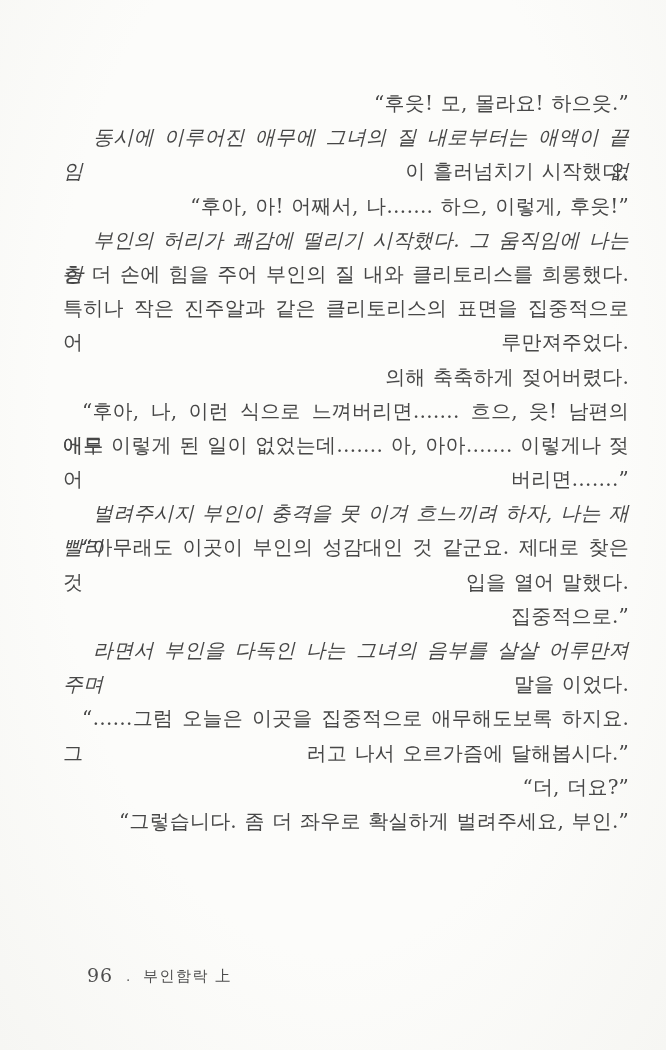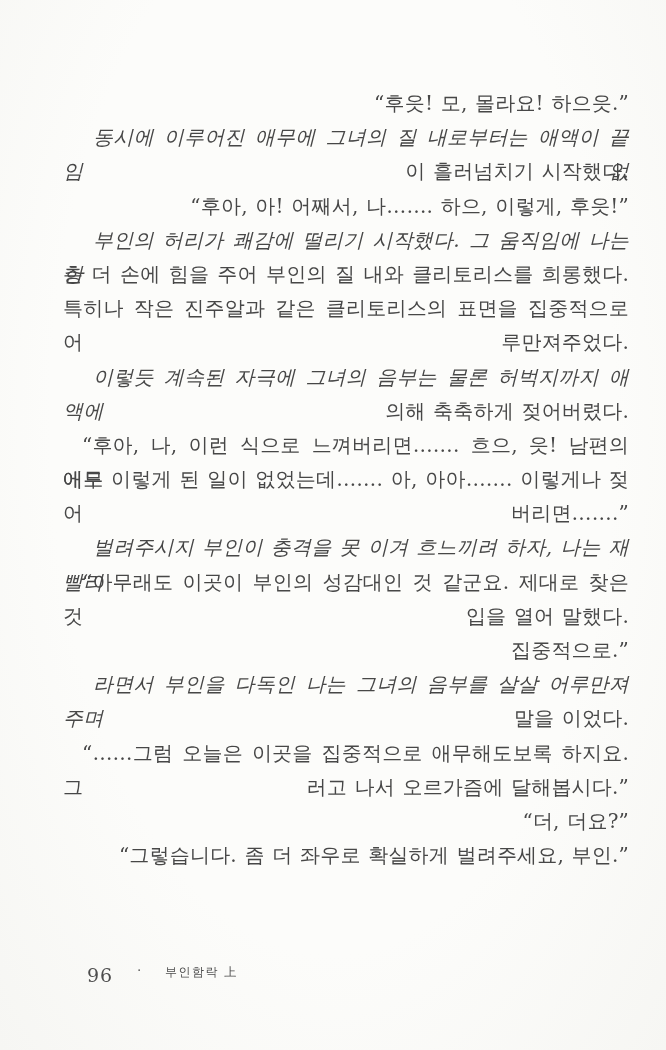--- a/index.html
+++ b/index.html
@@ -37,53 +37,52 @@
   .line.cont   { text-indent: 0; }
   .line.just {
     text-align: justify;
     text-align-last: justify;
   }
   .footer {
     position: absolute;
     left: 87px;
     top: 964px;
     display: flex;
-    align-items: flex-start;
-    gap: 24px;
+    align-items: flex-end;
+    gap: 13px;
     color: #4d4d4d;
   }
   .pnum {
     font-size: 19px;
     letter-spacing: 1px;
   }
   .sep {
     font-size: 12px;
     line-height: 1;
     position: relative;
     top: 1px;
   }
   .btitle {
-    font-size: 12px;
+    font-size: 15px;
     letter-spacing: 1.5px;
   }
 </style>
 </head>
 <body>
 
 <div class="page">
   <div class="text-block" id="text-block">
       <div class="line quote">“후읏! 모, 몰라요! 하으읏.”</div>
       <div class="line indent just">동시에 이루어진 애무에 그녀의 질 내로부터는 애액이 끝임 없</div>
       <div class="line cont">이 흘러넘치기 시작했다.</div>
       <div class="line quote">“후아, 아! 어째서, 나……. 하으, 이렇게, 후읏!”</div>
       <div class="line indent just">부인의 허리가 쾌감에 떨리기 시작했다. 그 움직임에 나는 한</div>
       <div class="line cont just">층 더 손에 힘을 주어 부인의 질 내와 클리토리스를 희롱했다.</div>
       <div class="line cont just">특히나 작은 진주알과 같은 클리토리스의 표면을 집중적으로 어</div>
       <div class="line cont">루만져주었다.</div>
-      <div class="line indent just">이렇듯 계속된 자극에 그녀의 음부는 물론 허벅지까지 애액에</div>
       <div class="line cont">의해 축축하게 젖어버렸다.</div>
       <div class="line quote just">“후아, 나, 이런 식으로 느껴버리면……. 흐으, 읏! 남편의 애무</div>
       <div class="line cont just">에도 이렇게 된 일이 없었는데……. 아, 아아……. 이렇게나 젖어</div>
       <div class="line cont">버리면…….”</div>
       <div class="line indent just">벌려주시지 부인이 충격을 못 이겨 흐느끼려 하자, 나는 재빨리</div>
       <div class="line quote just">“아무래도 이곳이 부인의 성감대인 것 같군요. 제대로 찾은 것</div>
       <div class="line cont">입을 열어 말했다.</div>
       <div class="line cont">집중적으로.”</div>
       <div class="line indent just">라면서 부인을 다독인 나는 그녀의 음부를 살살 어루만져주며</div>
       <div class="line cont">말을 이었다.</div>

